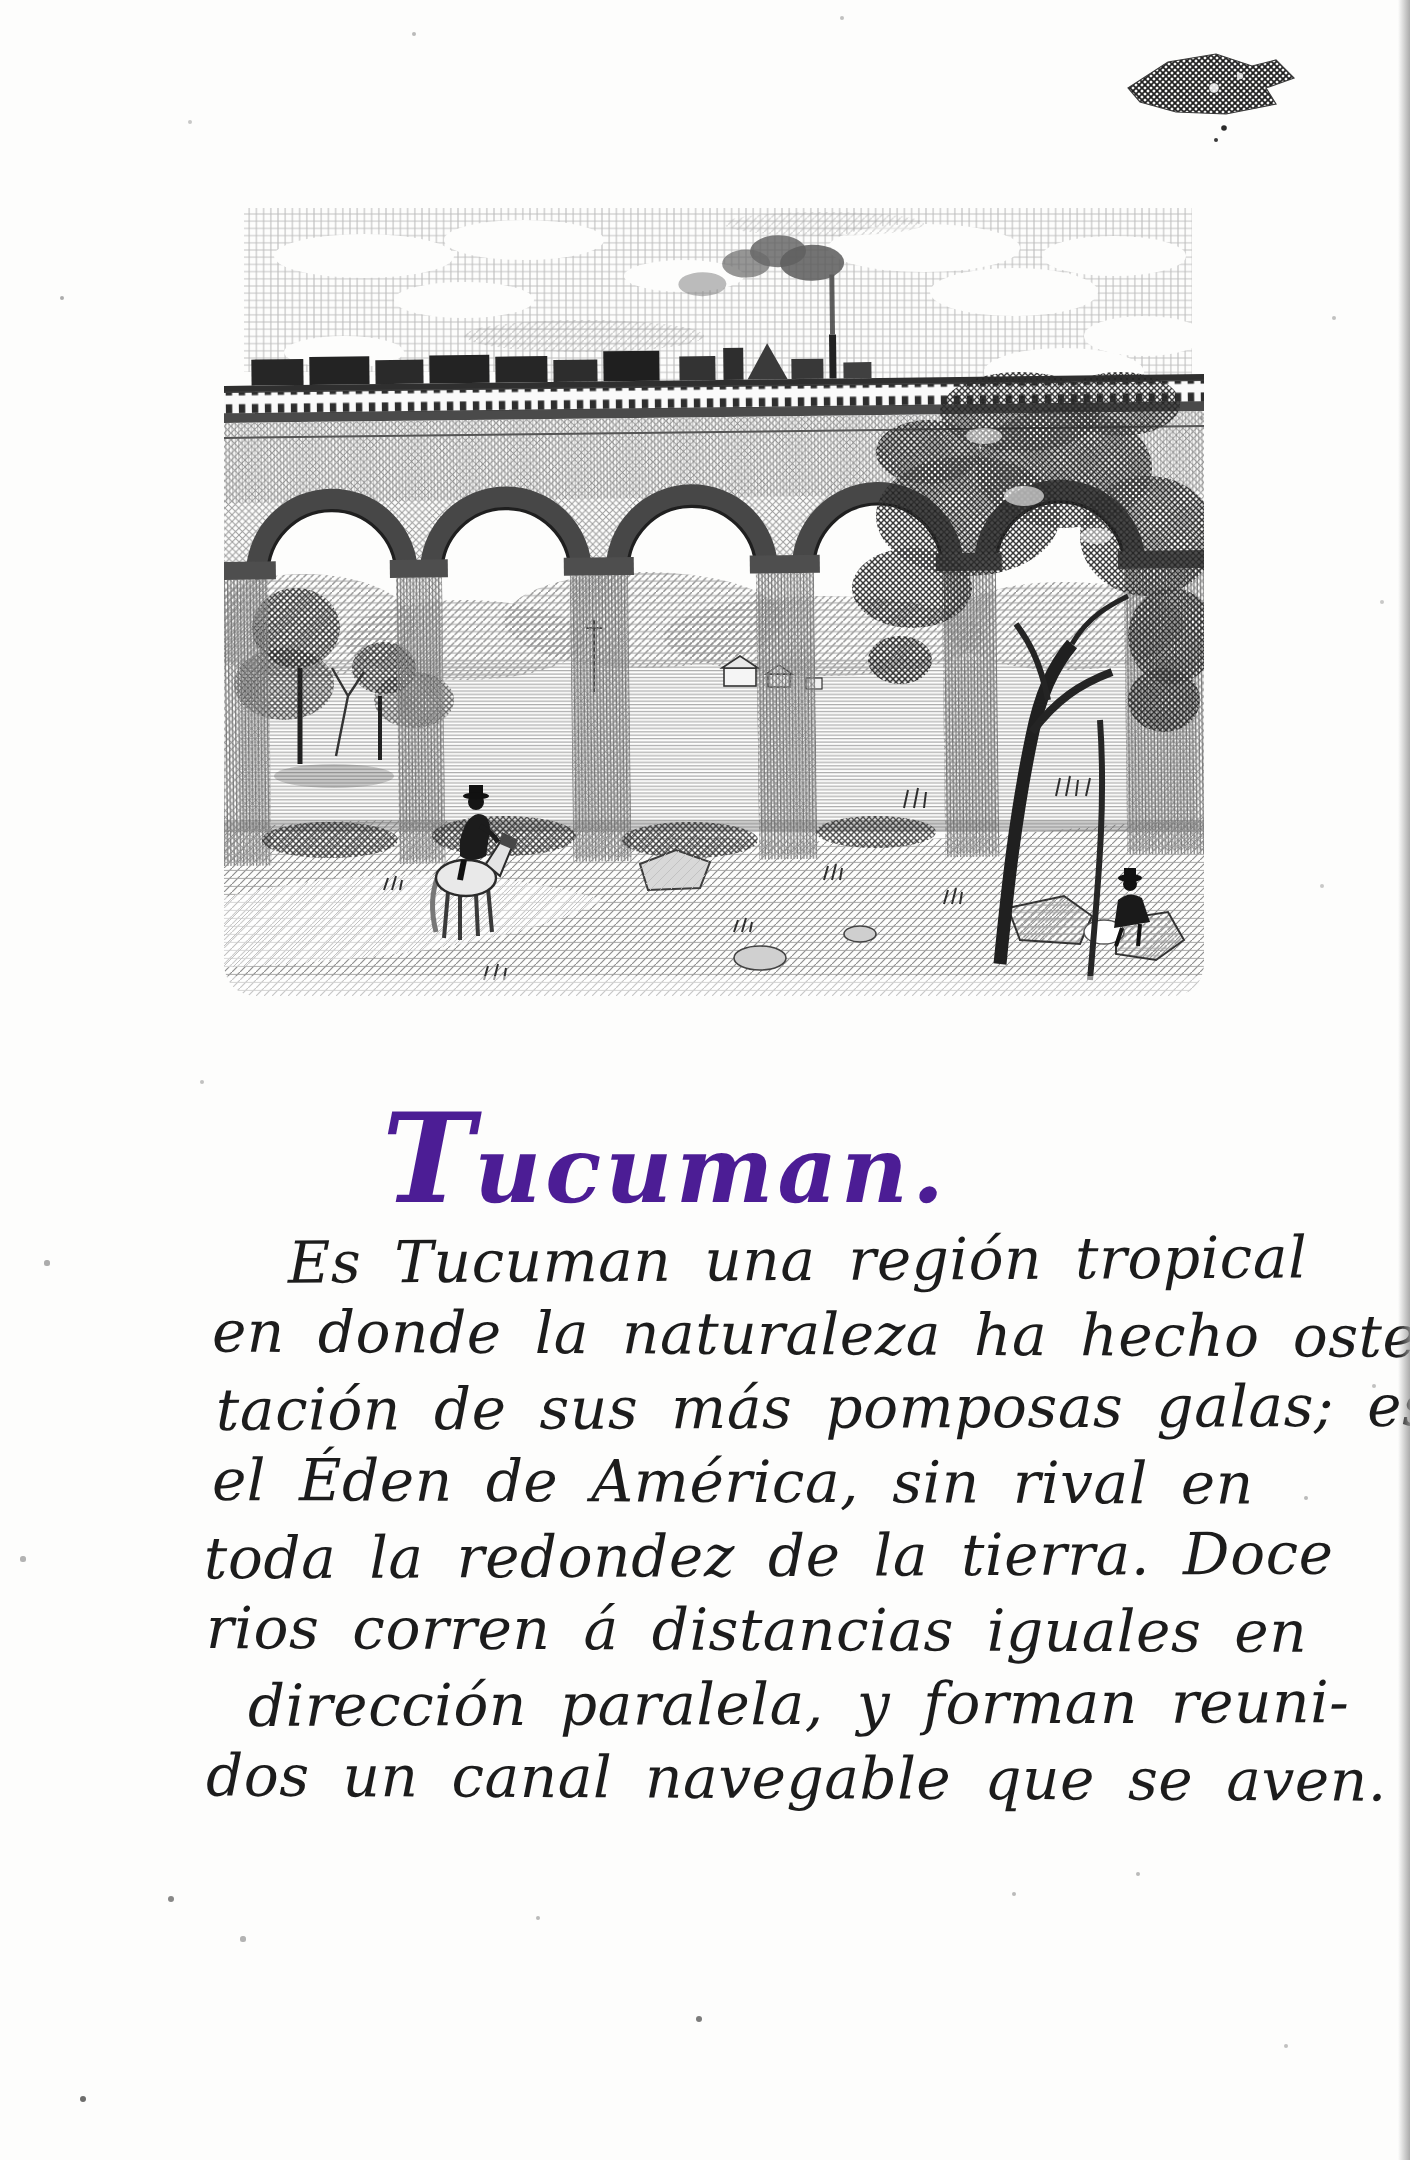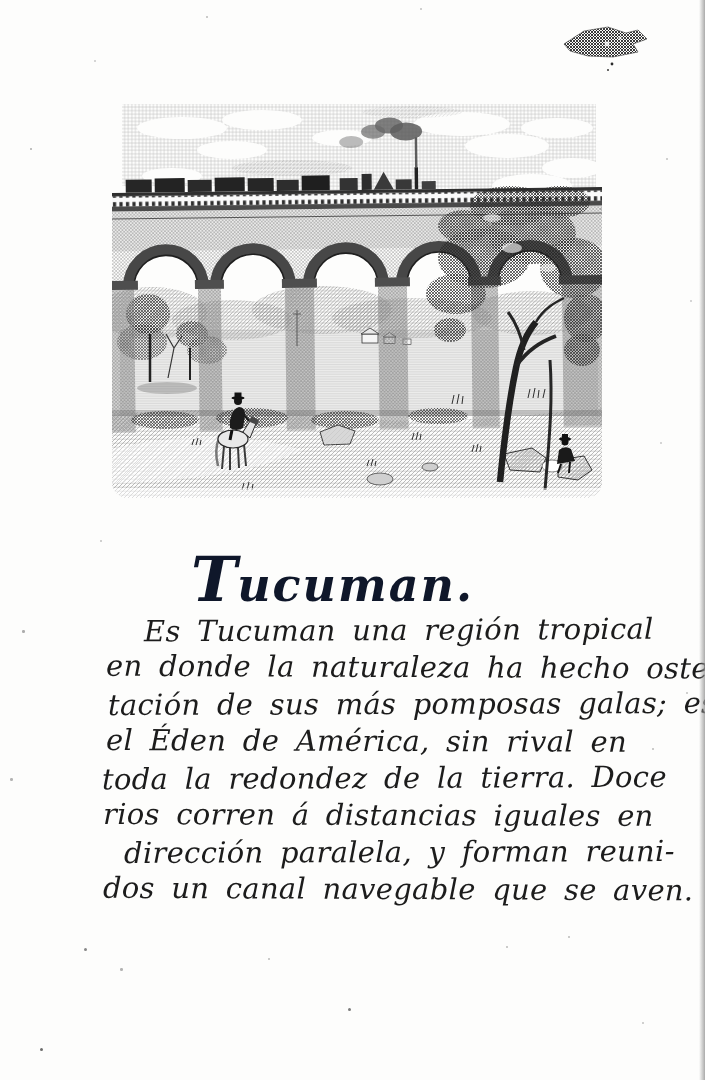--- a/index.html
+++ b/index.html
@@ -9,21 +9,21 @@
     font-family:"DejaVu Serif","Liberation Serif",serif;
   }
   .scan-edge{
     position:absolute;right:0;top:0;bottom:0;width:6px;
     background:linear-gradient(to right, rgba(180,180,180,0), rgba(150,150,150,.8));
   }
   .smudge{position:absolute;left:550px;top:14px;width:110px;height:70px;}
   .engraving{position:absolute;left:112px;top:98px;width:490px;height:400px;margin:0;}
   .page-title{
     position:absolute;left:0;right:40px;top:543px;margin:0;text-align:center;
-    font-size:46px;font-style:italic;font-weight:bold;color:#0f172a;letter-spacing:2px;
+    font-size:46px;font-style:italic;font-weight:bold;color:#4c1d95;letter-spacing:2px;
   }
   .page-title::first-letter{font-size:62px;letter-spacing:0;}
   .body-text{
     position:absolute;left:90px;top:612px;width:575px;color:#1c1c1c;
     font-style:italic;font-size:29px;line-height:37px;
   }
   .ln{margin:0;white-space:nowrap;letter-spacing:.3px;word-spacing:7px;}
   .ln-0{margin-left:54px;transform:rotate(-.3deg);}
   .ln-1{margin-left:16px;transform:rotate(.25deg);}
   .ln-2{margin-left:18px;transform:rotate(-.2deg);}

